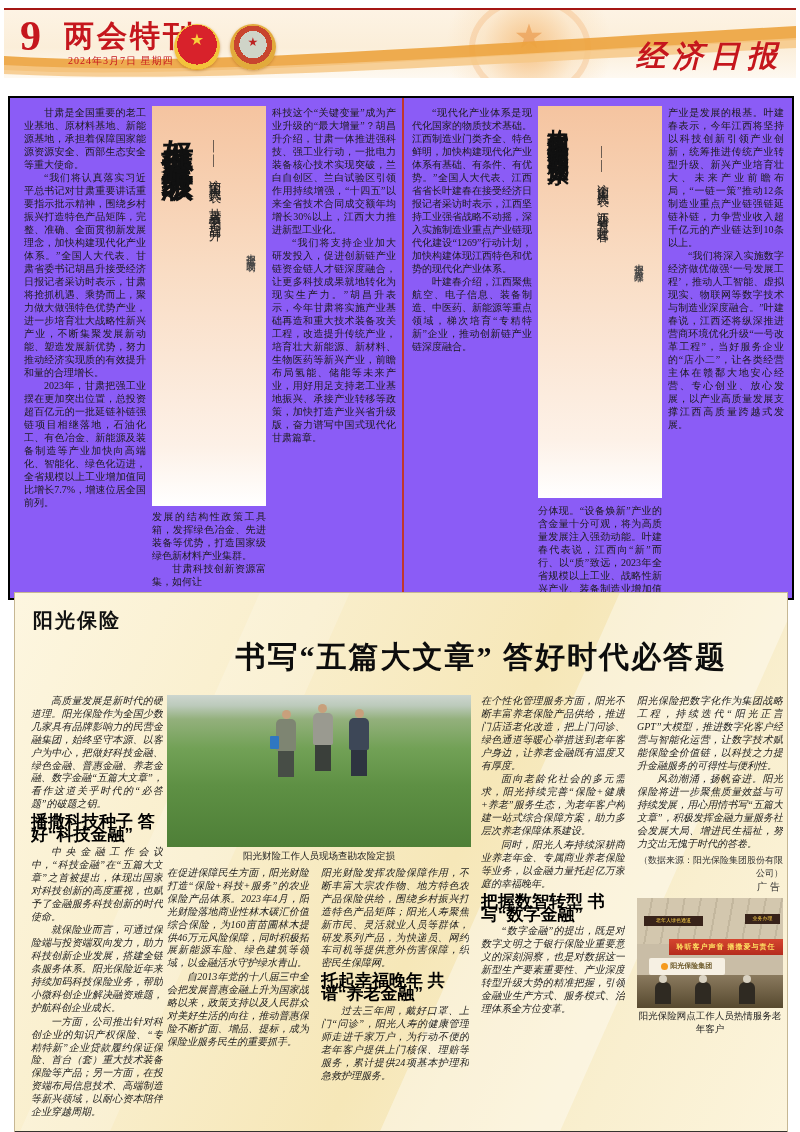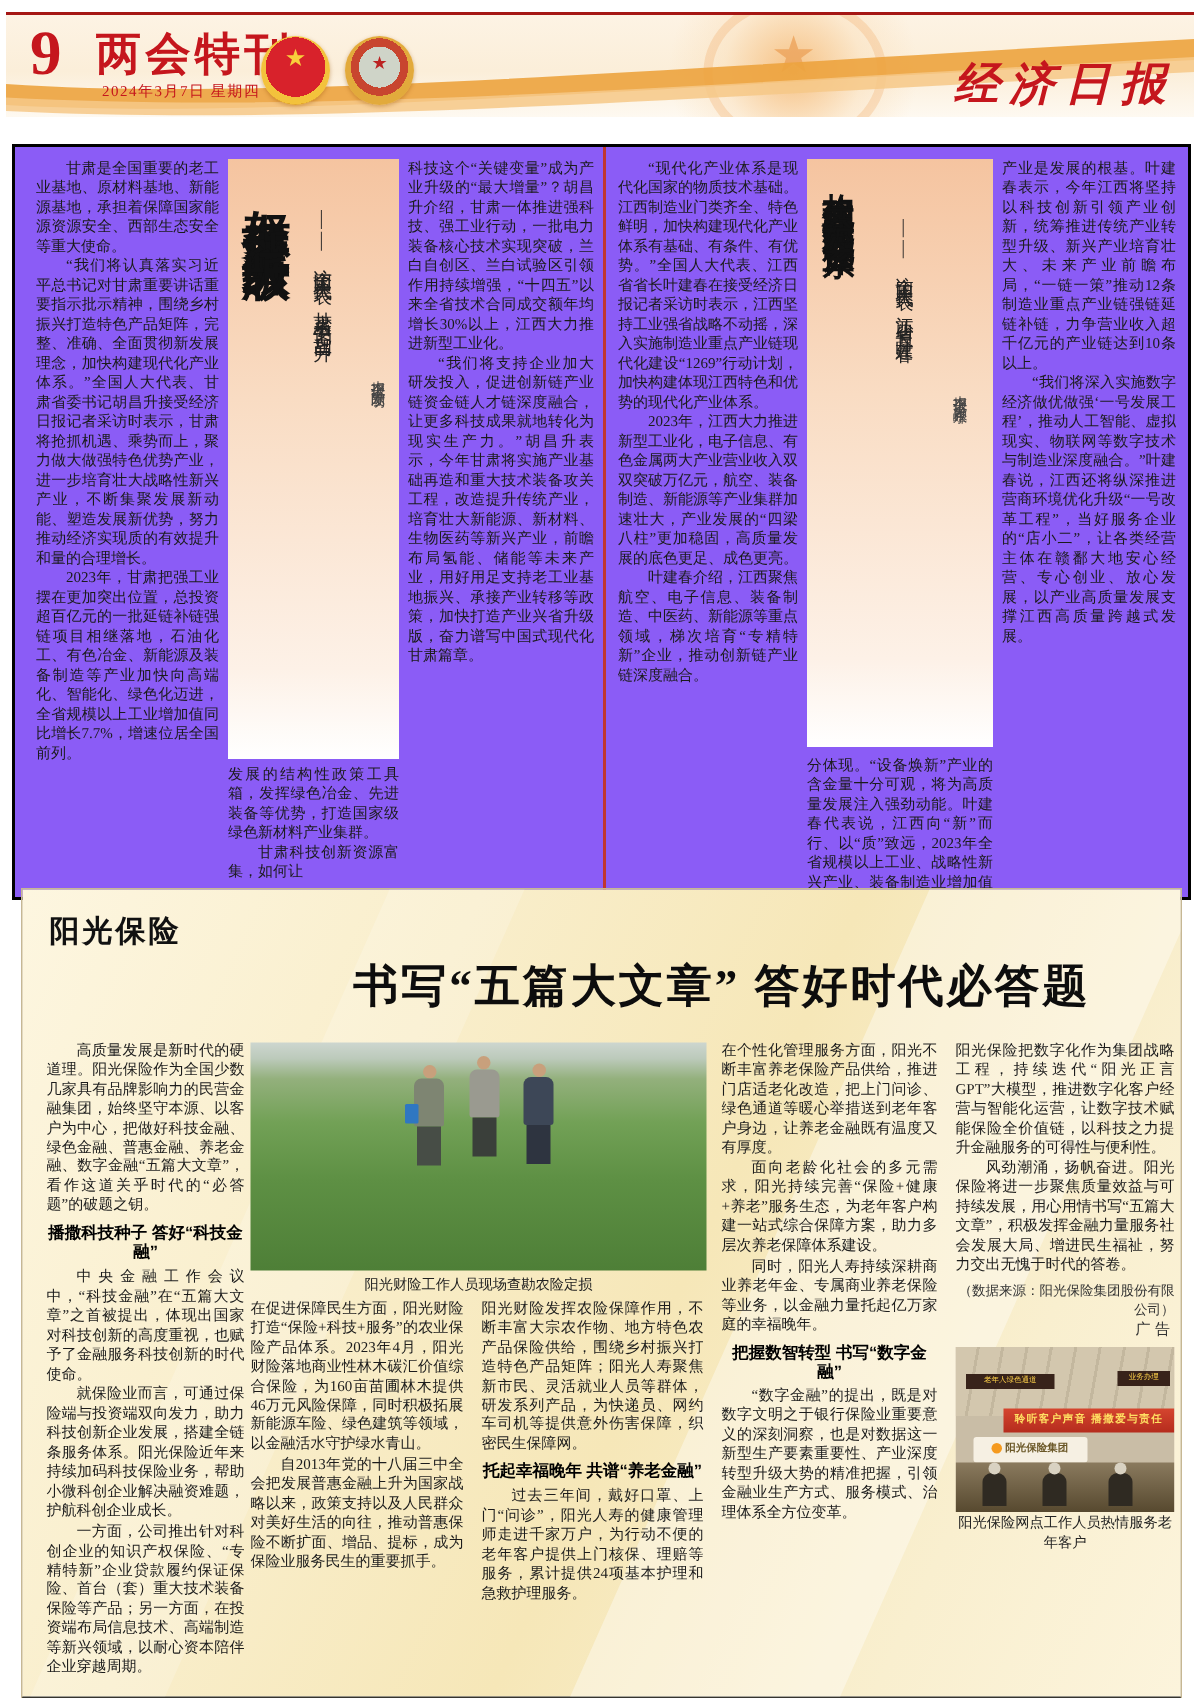--- a/index.html
+++ b/index.html
@@ -43,23 +43,23 @@
   
   .adbox{position:absolute;left:14px;top:592px;width:772px;height:538px;
          border:1px solid #c9b astro;border:1px solid #c6b794;border-bottom:3px solid #35342f;
          background:linear-gradient(115deg,#fdf6e0 0%,#f9eecb 30%,#f6e7b8 55%,#f9efcf 80%,#fcf4dc 100%);overflow:hidden;}
   .adshine{position:absolute;background:rgba(255,255,255,.38);transform:skewX(-24deg);}
   .kicker{position:absolute;left:18px;top:14px;font-size:20px;font-weight:900;color:#111;
           font-family:"Liberation Sans","DejaVu Sans",sans-serif;letter-spacing:2px;}
   .adhead{position:absolute;left:60px;right:60px;top:44px;text-align:right;font-size:30px;font-weight:900;
           color:#0d0d0d;font-family:Liberation Serif, serif;letter-spacing:2px;}
   .adcol{position:absolute;overflow:hidden;text-align:justify;font-size:10px;line-height:12.9px;color:#1c1c1c;}
-  .adcol p{margin:0 0 1px 0;text-indent:2em;}
+  .adcol p{margin:0 0 1px 0;text-indent:2em;font-style:italic;}
   .adcol p.cont{text-indent:0;}
-  .adcol h4{margin:5px 0 4px 0;font-size:11px;text-align:center;color:#000;
+  .adcol h4{margin:5px 0 4px 0;font-size:17px;text-align:left;color:#000;
             font-family:"Liberation Sans","DejaVu Sans",sans-serif;font-weight:bold;}
   .cap{position:absolute;text-align:center;font-size:9.5px;color:#222;}
   
   .photo1{position:absolute;left:152px;top:102px;width:304px;height:152px;overflow:hidden;
           background:linear-gradient(180deg,#cdd6cf 0%,#bccabb 7%,#93b07c 16%,#72a156 35%,#5e9044 60%,#4e7f37 100%);}
   .pers{position:absolute;}
   .head{width:9px;height:9px;border-radius:50%;background:#c8a07c;margin:0 auto;}
   .torso{width:20px;height:32px;border-radius:5px 5px 2px 2px;margin:0 auto;}
   .legs{width:16px;height:26px;margin:0 auto;background:#474d46;}
   .folder{position:absolute;width:9px;height:13px;background:#2f77c2;left:-6px;top:26px;border-radius:1px;}
@@ -128,21 +128,20 @@
       <p class="cont">发展的结构性政策工具箱，发挥绿色冶金、先进装备等优势，打造国家级绿色新材料产业集群。</p>
       <p>甘肃科技创新资源富集，如何让</p>
     </div>
     <div class="col" style="left:262px;top:8px;width:124px;height:486px;">
       <p class="cont">科技这个“关键变量”成为产业升级的“最大增量”？胡昌升介绍，甘肃一体推进强科技、强工业行动，一批电力装备核心技术实现突破，兰白自创区、兰白试验区引领作用持续增强，“十四五”以来全省技术合同成交额年均增长30%以上，江西大力推进新型工业化。</p>
       <p>“我们将支持企业加大研发投入，促进创新链产业链资金链人才链深度融合，让更多科技成果就地转化为现实生产力。”胡昌升表示，今年甘肃将实施产业基础再造和重大技术装备攻关工程，改造提升传统产业，培育壮大新能源、新材料、生物医药等新兴产业，前瞻布局氢能、储能等未来产业，用好用足支持老工业基地振兴、承接产业转移等政策，加快打造产业兴省升级版，奋力谱写中国式现代化甘肃篇章。</p>
     </div>
 
     <div class="col" style="left:402px;top:8px;width:120px;height:486px;">
       <p>“现代化产业体系是现代化国家的物质技术基础。江西制造业门类齐全、特色鲜明，加快构建现代化产业体系有基础、有条件、有优势。”全国人大代表、江西省省长叶建春在接受经济日报记者采访时表示，江西坚持工业强省战略不动摇，深入实施制造业重点产业链现代化建设“1269”行动计划，加快构建体现江西特色和优势的现代化产业体系。</p>
-      <p>2023年，江西大力推进新型工业化，电子信息、有色金属两大产业营业收入双双突破万亿元，航空、装备制造、新能源等产业集群加速壮大，产业发展的“四梁八柱”更加稳固，高质量发展的底色更足、成色更亮。</p>
       <p>叶建春介绍，江西聚焦航空、电子信息、装备制造、中医药、新能源等重点领域，梯次培育“专精特新”企业，推动创新链产业链深度融合。</p>
     </div>
     <div class="hlblk" style="left:528px;top:8px;width:124px;height:392px;">
       <div class="vh" style="left:6px;top:6px;height:382px;font-size:21px;letter-spacing:2px;">构建体现江西特色和优势的现代化产业体系</div>
       <div class="vsub" style="left:56px;top:40px;height:345px;font-size:12px;letter-spacing:2px;">——访全国人大代表、江西省省长 叶建春</div>
       <div class="vby" style="left:94px;top:150px;height:200px;font-size:9.5px;letter-spacing:1px;">本报记者 赖永峰</div>
     </div>
     <div class="col" style="left:528px;top:406px;width:124px;height:88px;">
       <p class="cont">分体现。“设备焕新”产业的含金量十分可观，将为高质量发展注入强劲动能。叶建春代表说，江西向“新”而行、以“质”致远，2023年全省规模以上工业、战略性新兴产业、装备制造业增加值分别增长5.1%、10%、8.1%。</p>
     </div>

